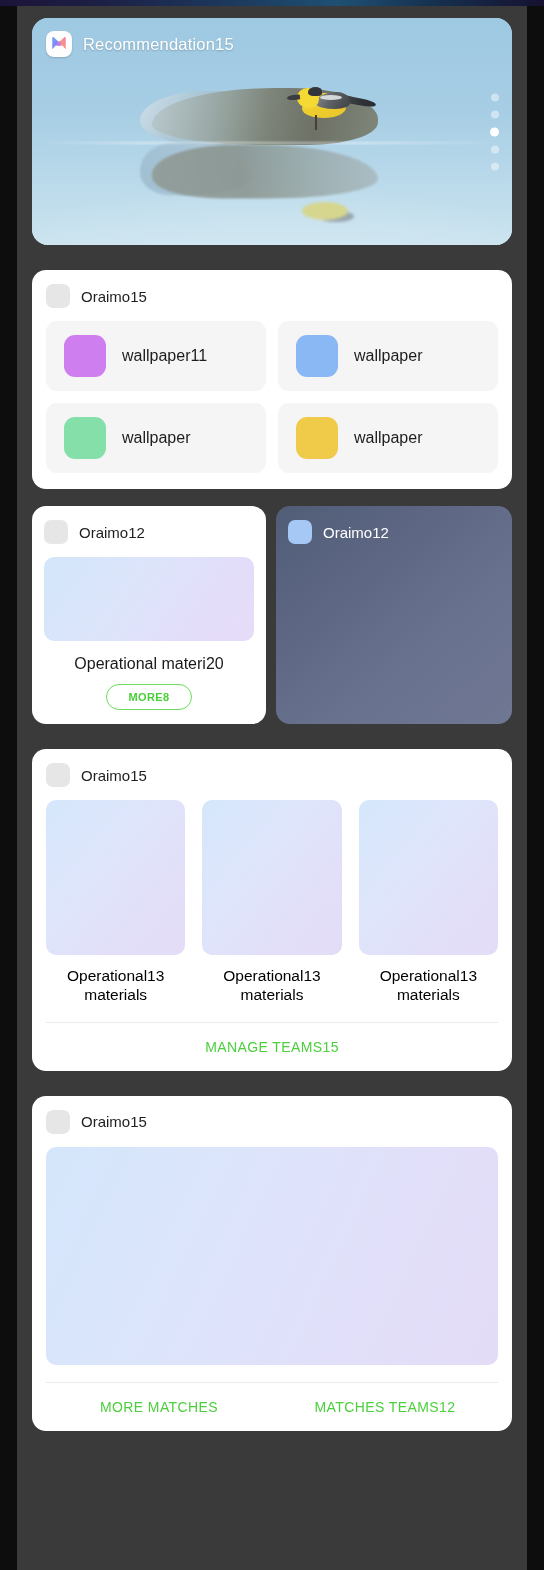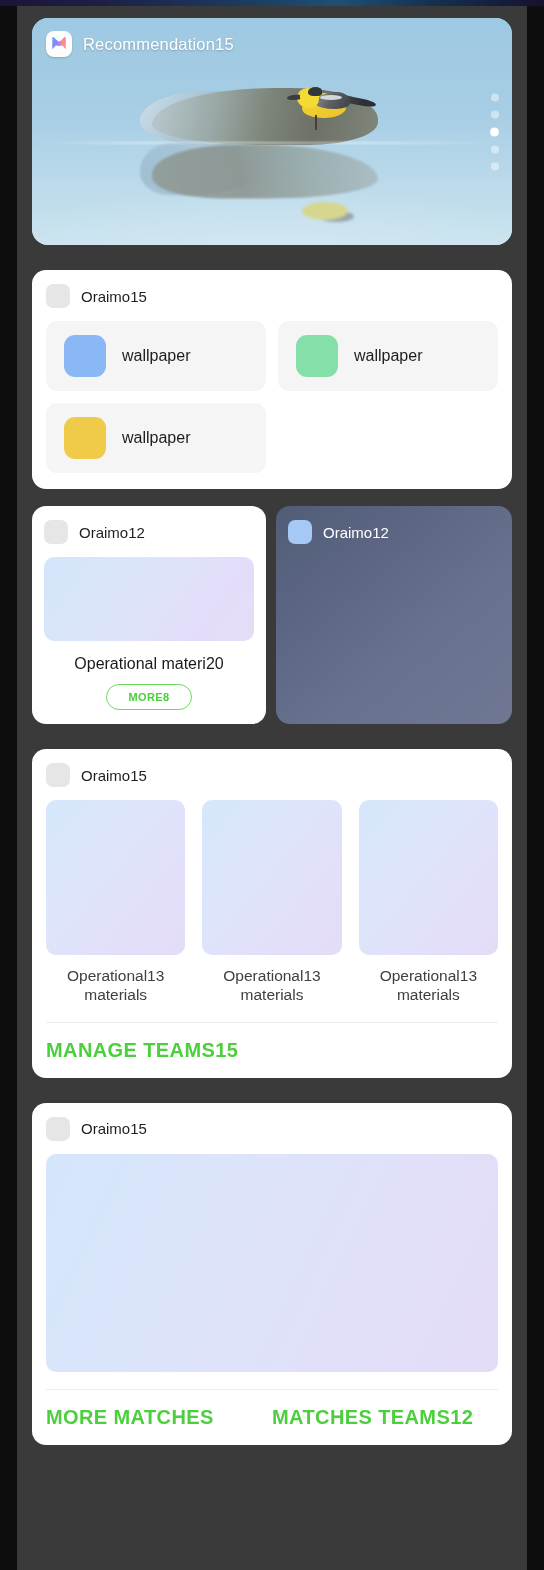--- a/index.html
+++ b/index.html
@@ -212,25 +212,25 @@
     background: linear-gradient(140deg,#515d77 0%,#5c6683 30%,#68718e 62%,#6f7793 100%);
   }
 
   
   .tri-grid { display: grid; grid-template-columns: repeat(3,1fr); gap: 17px; }
   .tri-thumb {
     height: 155px; border-radius: 10px;
     background: linear-gradient(130deg,#d5e7fb 0%,#dee5fb 40%,#e2dff9 72%,#e4dcf7 100%);
   }
   .tri-cap {
-    font-size: 15.5px; color: #404040; text-align: center; margin-top: 11px; line-height: 1.25;
+    font-size: 15.5px; color: #000000; text-align: center; margin-top: 11px; line-height: 1.25;
   }
   .divider { height: 1px; background: #ececec; margin: 17px 0 0 0; }
   .card-action {
-    color: #4ccf3c; font-size: 20px; font-weight: bold;
+    text-align: center; color: #4ccf3c; font-size: 14px; font-weight: normal;
     letter-spacing: .4px; padding-top: 16px;
   }
   .actions-row { display: flex; }
   .actions-row .card-action { flex: 1; }
 
   
   .big-thumb {
     height: 218px; border-radius: 10px;
     background: linear-gradient(115deg,#d4e6fb 0%,#dce4fb 38%,#e1dff9 70%,#e4dcf7 100%);
   }
@@ -300,20 +300,24 @@
         </div>
       </div>
 
       <div class="card">
         <div class="card-head">
           <span class="ph-icon"></span>
           <span class="card-title">Oraimo15</span>
         </div>
         <div class="wp-grid">
           <div class="wp-item">
+            <span class="wp-sw" style="background:#cf7ef0"></span>
+            <span class="wp-label">wallpaper11</span>
+          </div>
+          <div class="wp-item">
             <span class="wp-sw" style="background:#8ab8f5"></span>
             <span class="wp-label">wallpaper</span>
           </div>
           <div class="wp-item">
             <span class="wp-sw" style="background:#84dfa8"></span>
             <span class="wp-label">wallpaper</span>
           </div>
           <div class="wp-item">
             <span class="wp-sw" style="background:#f0cb4a"></span>
             <span class="wp-label">wallpaper</span>

